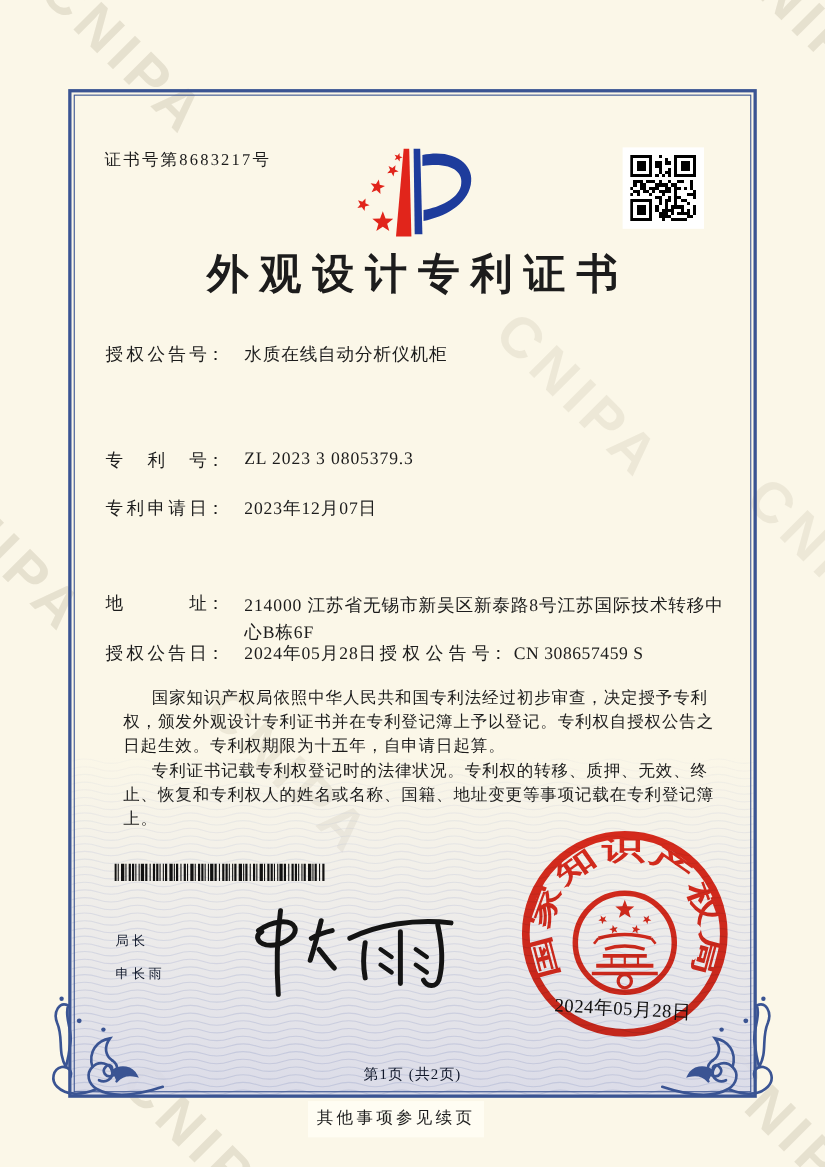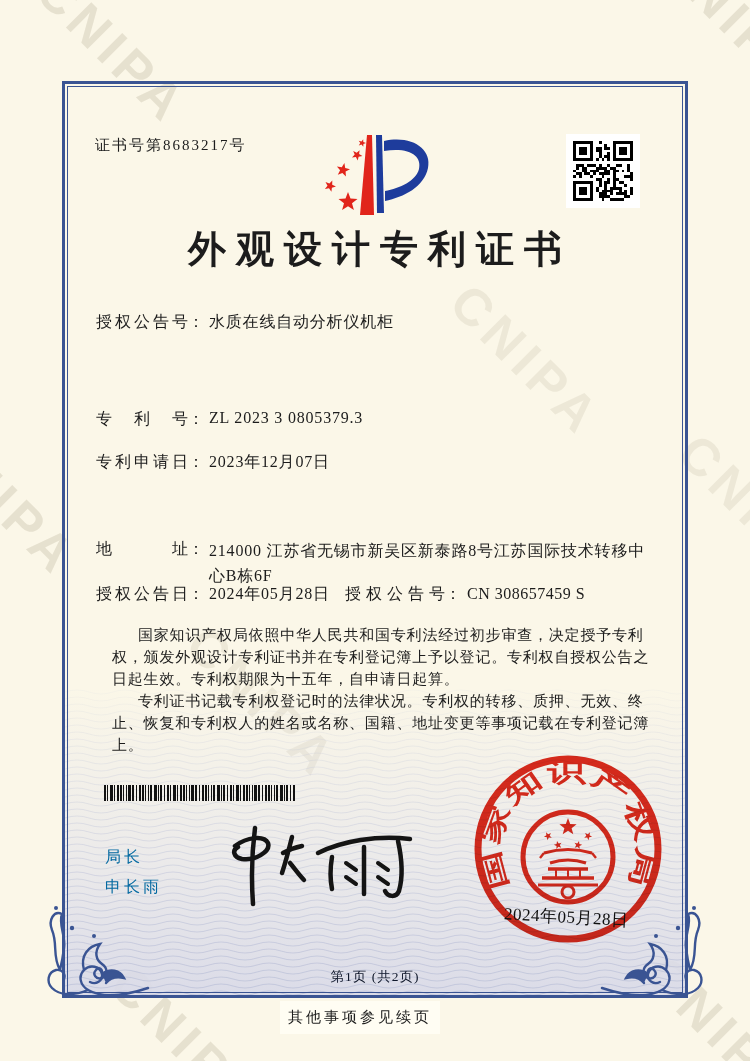--- a/index.html
+++ b/index.html
@@ -64,40 +64,40 @@
   }
   
   .field{position:absolute;left:96px;font-size:16px;white-space:nowrap;}
   .field .lbl{
     display:inline-block;width:92px;
     text-align:justify;text-align-last:justify;
     vertical-align:top;letter-spacing:0;
   }
   .field .colon{display:inline-block;vertical-align:top;}
   .field .val{
-    display:inline-block;margin-left:5px;letter-spacing:.8px;vertical-align:top;font-family:Liberation Serif, serif;
+    display:inline-block;margin-left:18px;letter-spacing:.8px;vertical-align:top;font-family:Liberation Serif, serif;
   }
   .f0{top:312px}.f1{top:362px}.f2{top:409px}.f3{top:452px}.f4{top:497px}.f5{top:539px}
   .f5 .val{white-space:normal;width:452px;line-height:1.55;}
   .grant{top:584px}
   .grant-no{position:absolute;left:345px;top:584px;font-size:16px;white-space:nowrap;}
   .grant-no .lbl{display:inline-block;width:100px;text-align:justify;text-align-last:justify;vertical-align:top;}
   .grant-no .val{margin-left:6px;letter-spacing:.5px;margin-top:48px;}
   
   .body-text{
     position:absolute;left:112px;top:624px;width:540px;
     font-size:15px;line-height:22px;letter-spacing:.8px;
   }
   .body-text p{margin:0;text-indent:26px;}
   
   .barcode{position:absolute;left:104px;top:785px;}
   .signer{
     position:absolute;left:105px;
     font-family:"Liberation Sans","DejaVu Sans",sans-serif;
-    font-size:16px;letter-spacing:3px;color:#0369a1;
+    font-size:12px;letter-spacing:3px;color:#0f172a;
   }
   .signer.t1{top:847px}.signer.t2{top:877px}
   .autograph{position:absolute;left:222px;top:812px;}
   .seal{position:absolute;left:468px;top:749px;mix-blend-mode:multiply;opacity:.96;}
   .seal-ring-text{font-size:25px;font-weight:bold;letter-spacing:2px;}
   .seal-date{
     position:absolute;left:504px;top:906px;width:140px;
     font-size:17px;color:#101010;letter-spacing:.5px;
     transform:rotate(3deg);white-space:nowrap;
   }

